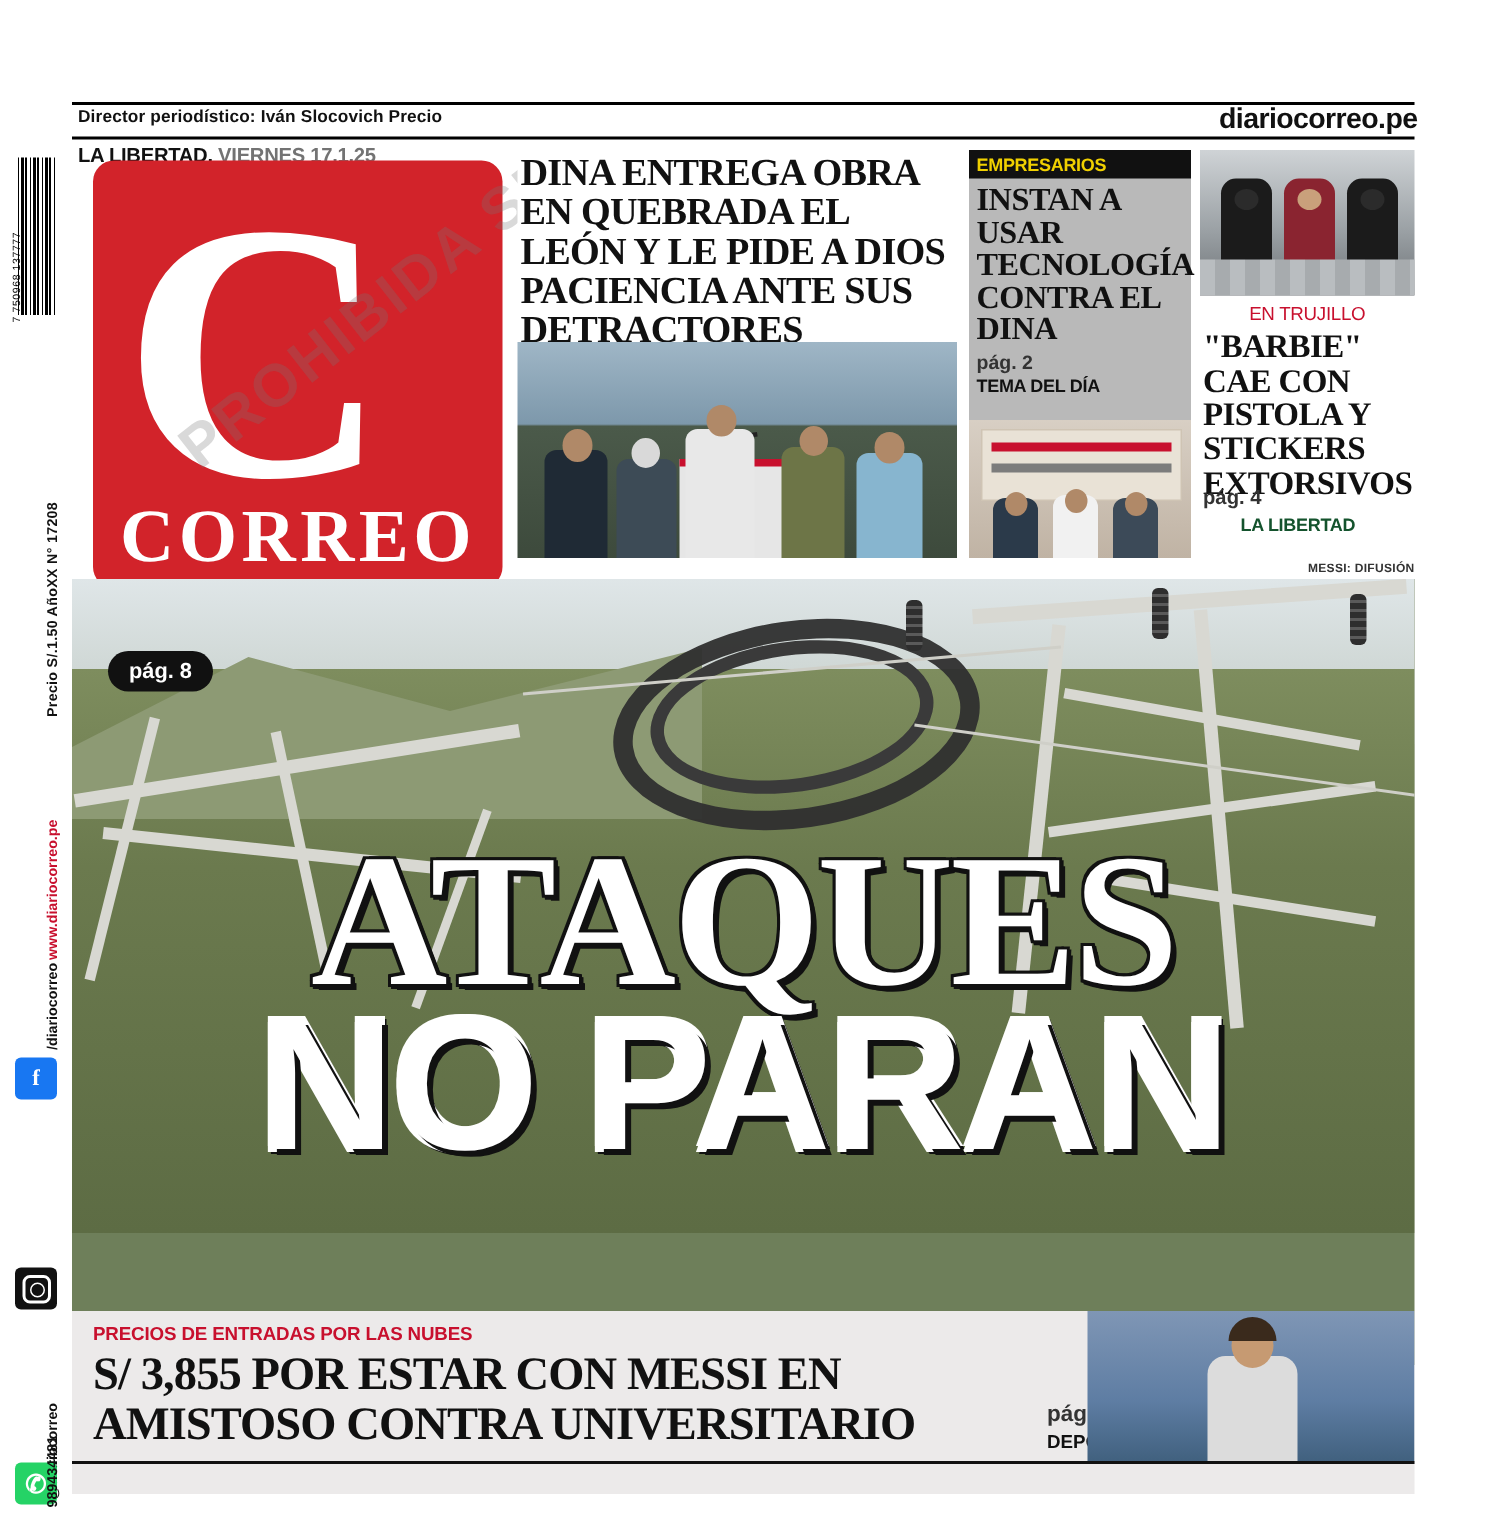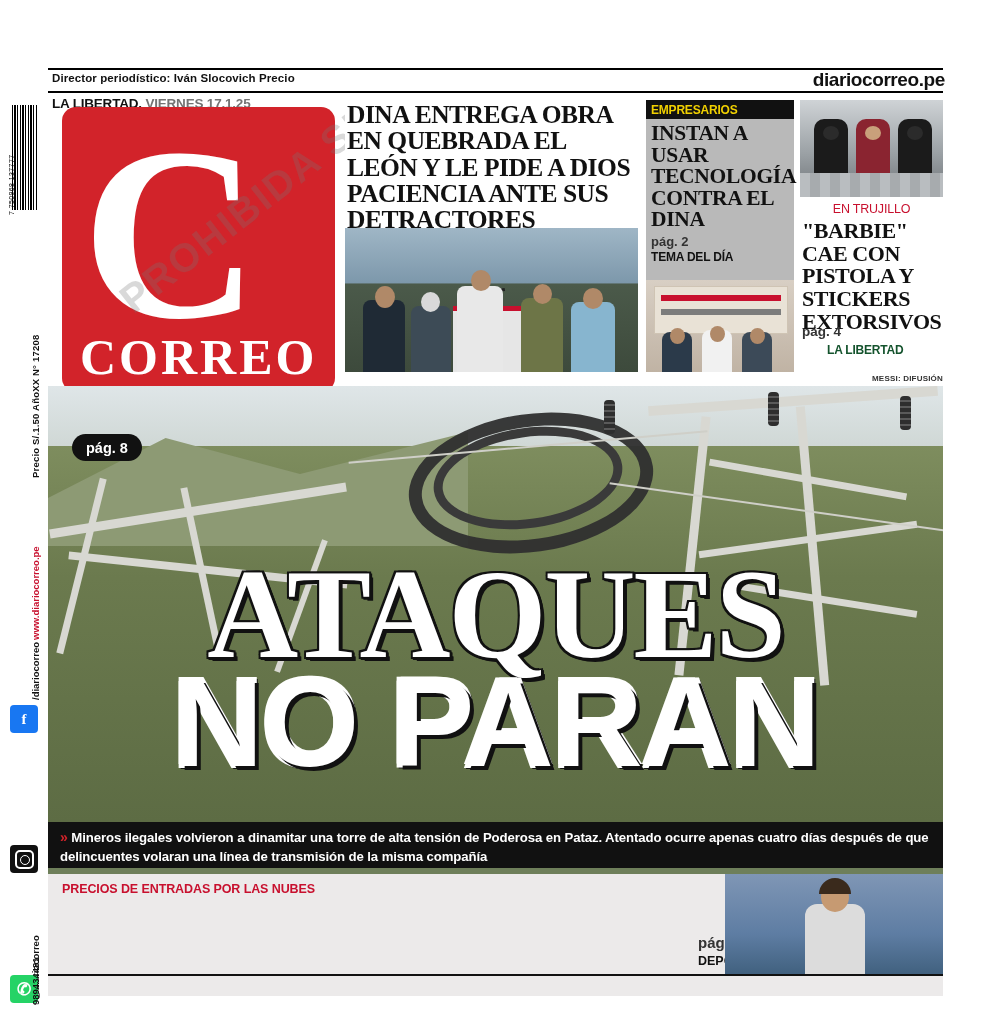--- a/index.html
+++ b/index.html
@@ -762,27 +762,24 @@
 
     <div class="headline-wrap">
       <div class="h-ataques">ATAQUES</div>
       <div class="h-noparan">NO PARAN</div>
     </div>
 
   </div>
 
   <div class="pag8">pág. 8</div>
 
-  <div class="main-caption">
-    <span class="marks">»</span>
-    <span>Mineros ilegales volvieron a dinamitar una torre de alta tensión de Poderosa en Pataz. Atentado ocurre apenas cuatro días después de que delincuentes volaran una línea de transmisión de la misma compañía</span>
-  </div>
 
   <div class="bottom">
     <div class="bottom-kicker">PRECIOS DE ENTRADAS POR LAS NUBES</div>
+    <div class="bottom-head">S/ 3,855 POR ESTAR CON MESSI EN AMISTOSO CONTRA UNIVERSITARIO</div>
     <div class="bottom-pag">pág. 12</div>
     <div class="bottom-sect">DEPORTES</div>
     <div class="bottom-photo">
       <div class="messi-body"></div>
       <div class="messi-head"></div>
       <div class="messi-hair"></div>
     </div>
   </div>
   <div class="bottom-rule"></div>
 

